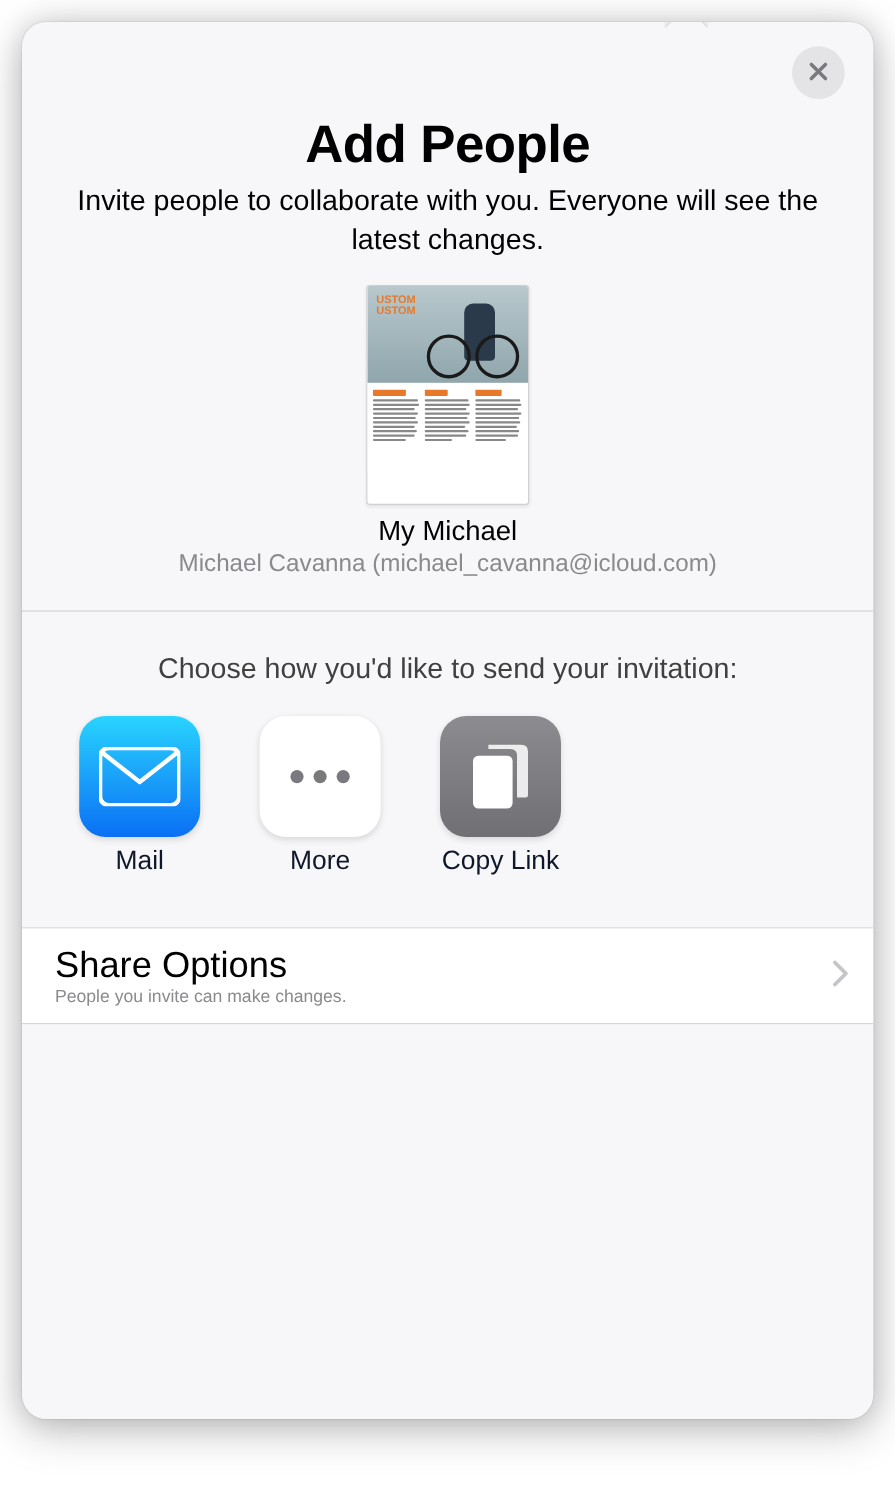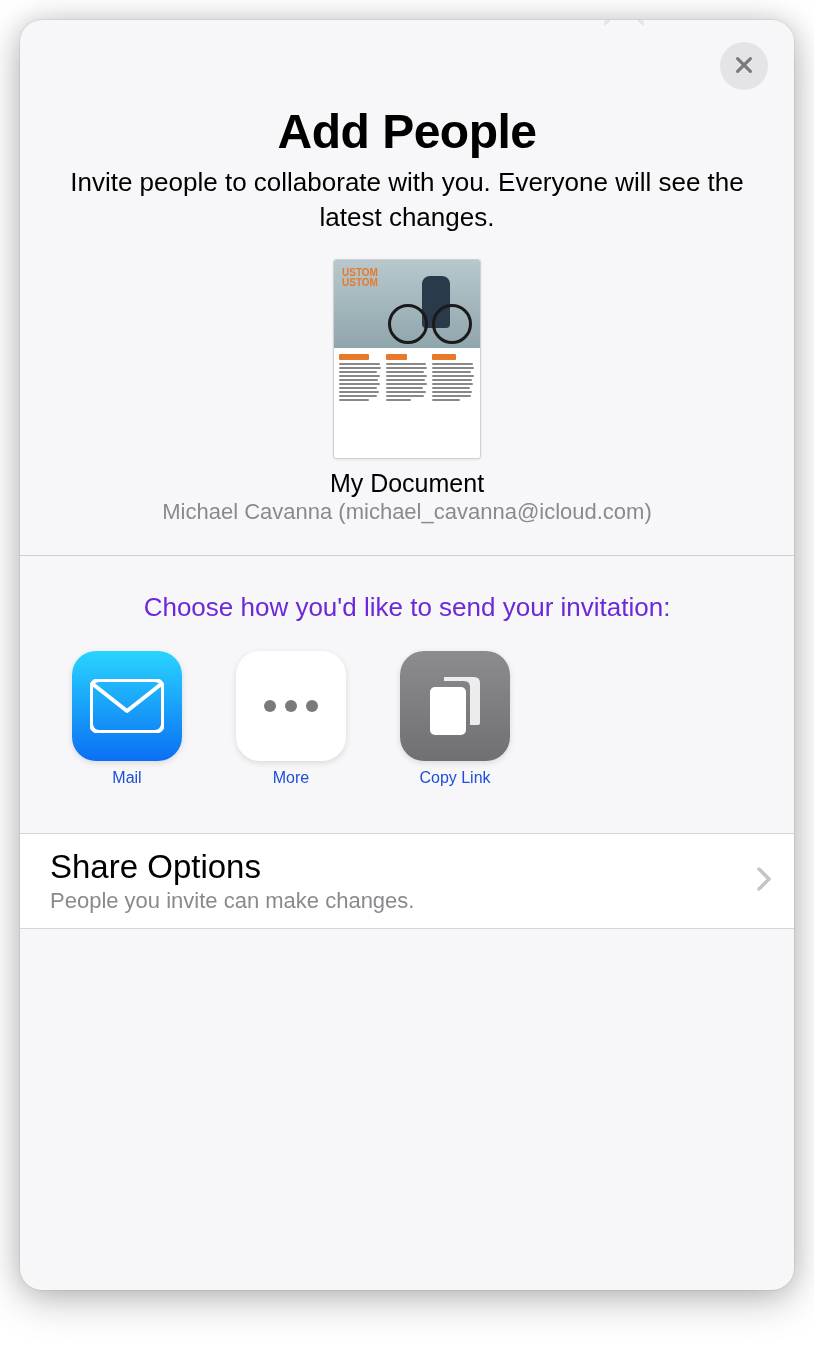--- a/index.html
+++ b/index.html
@@ -170,21 +170,21 @@
       font-weight: 400;
     }
     .divider {
       height: 1px;
       background: #d0d0d4;
       margin-top: 30px;
     }
     .choose-prompt {
       text-align: center;
       font-size: 26px;
-      color: #6d28d9;
+      color: #404040;
       padding: 34px 60px 0;
       line-height: 1.35;
       font-weight: 400;
     }
     .share-row {
       display: flex;
       gap: 54px;
       padding: 26px 0 0 52px;
     }
     .share-item {
@@ -209,22 +209,22 @@
     .copy-icon {
       background: linear-gradient(180deg, #8c8c90 0%, #6f6f74 100%);
     }
     .copy-icon svg { width: 58px; height: 66px; }
     .more-icon {
       background: #ffffff;
     }
     .more-icon svg { width: 56px; height: 14px; }
     .share-label {
       margin-top: 8px;
-      font-size: 16px;
-      color: #1d4ed8;
+      font-size: 24px;
+      color: #0f172a;
       font-weight: 400;
     }
     .options-cell {
       margin-top: 46px;
       background: #ffffff;
       border-top: 1px solid #d6d6da;
       border-bottom: 1px solid #d6d6da;
       padding: 14px 22px 14px 30px;
       display: flex;
       align-items: center;
@@ -234,21 +234,21 @@
     .options-text {
       display: flex;
       flex-direction: column;
     }
     .options-title {
       font-size: 33px;
       color: #000;
       font-weight: 400;
     }
     .options-sub {
-      font-size: 22px;
+      font-size: 16px;
       color: #8a8a8e;
       margin-top: 2px;
       font-weight: 400;
     }
     .chevron svg {
       width: 16px;
       height: 26px;
     }
   </style>
 </head>
@@ -319,21 +319,21 @@
         <div class="doc-col-line" style="width:92%"></div>
         <div class="doc-col-line" style="width:96%"></div>
         <div class="doc-col-line" style="width:88%"></div>
         <div class="doc-col-line" style="width:94%"></div>
         <div class="doc-col-line" style="width:90%"></div>
         <div class="doc-col-line" style="width:65%"></div>
       </div>
     </div>
   </div>
 
-  <div class="doc-name">My Document</div>
+  <div class="doc-name">My Michael</div>
   <div class="doc-owner">Michael Cavanna (michael_cavanna@icloud.com)</div>
 
   <div class="divider"></div>
 
   <p class="choose-prompt">Choose how you'd like to send your invitation:</p>
 
   <div class="share-row">
 
     <div class="share-item">
       <div class="share-icon mail-icon">

